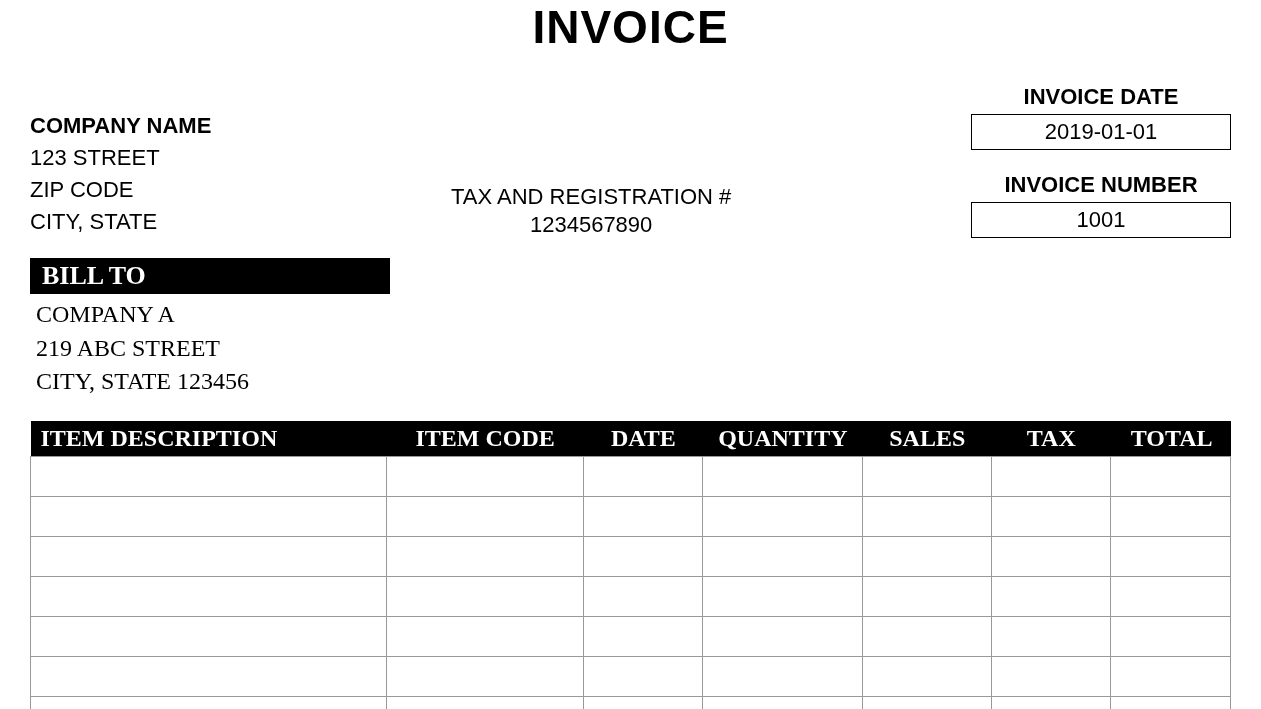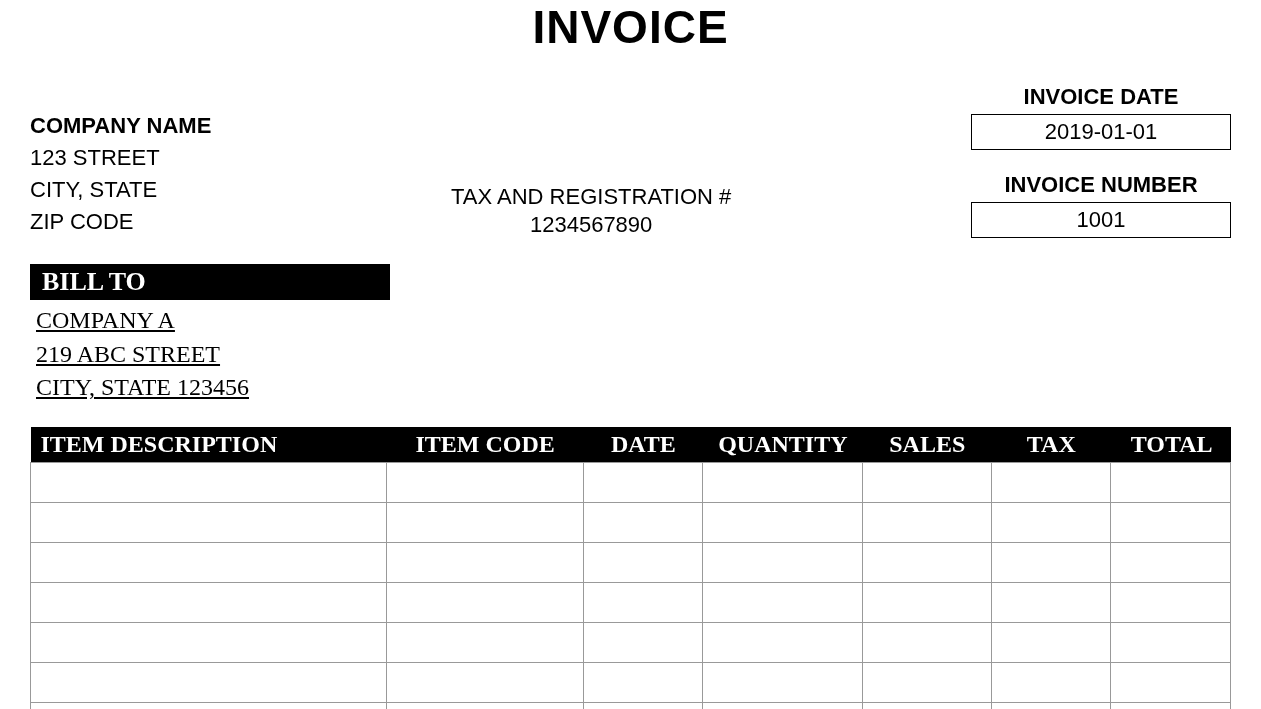--- a/index.html
+++ b/index.html
@@ -60,22 +60,21 @@
       width: 260px;
       background: #fff;
       font-family: Arial, Helvetica, sans-serif;
     }
     .right-group {
       display: flex;
       flex-direction: column;
       gap: 22px;
     }
     .bill-to-section {
-      margin-top: 26px;
-      text-decoration: underline;
+      margin-top: 20px;
     }
     .bill-to-header {
       background: #000;
       color: #fff;
       font-weight: 700;
       font-size: 26px;
       padding: 3px 12px;
       width: 360px;
       font-family: Georgia, 'Times New Roman', serif;
     }
@@ -116,22 +115,22 @@
   </style>
 </head>
 <body>
 
 <div class="title">INVOICE</div>
 
 <div class="header-row">
   <div class="company-block">
     <div class="label">COMPANY NAME</div>
     <div>123 STREET</div>
+    <div>ZIP CODE</div>
     <div>CITY, STATE</div>
-    <div>ZIP CODE</div>
   </div>
 
   <div class="center-block">
     <div class="label">TAX AND REGISTRATION #</div>
     <div>1234567890</div>
   </div>
 
   <div class="right-group">
     <div class="right-block">
       <div class="label">INVOICE DATE</div>

